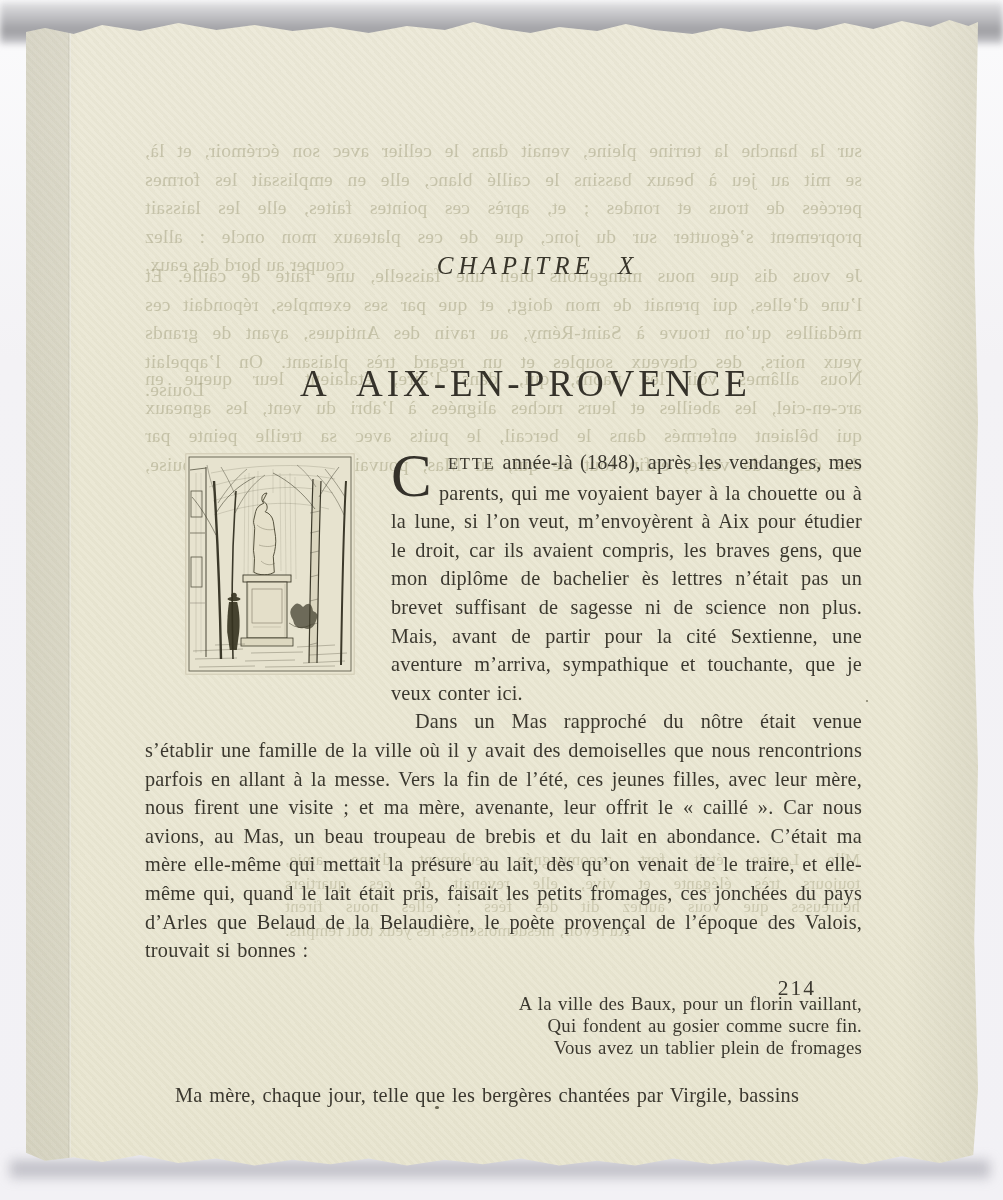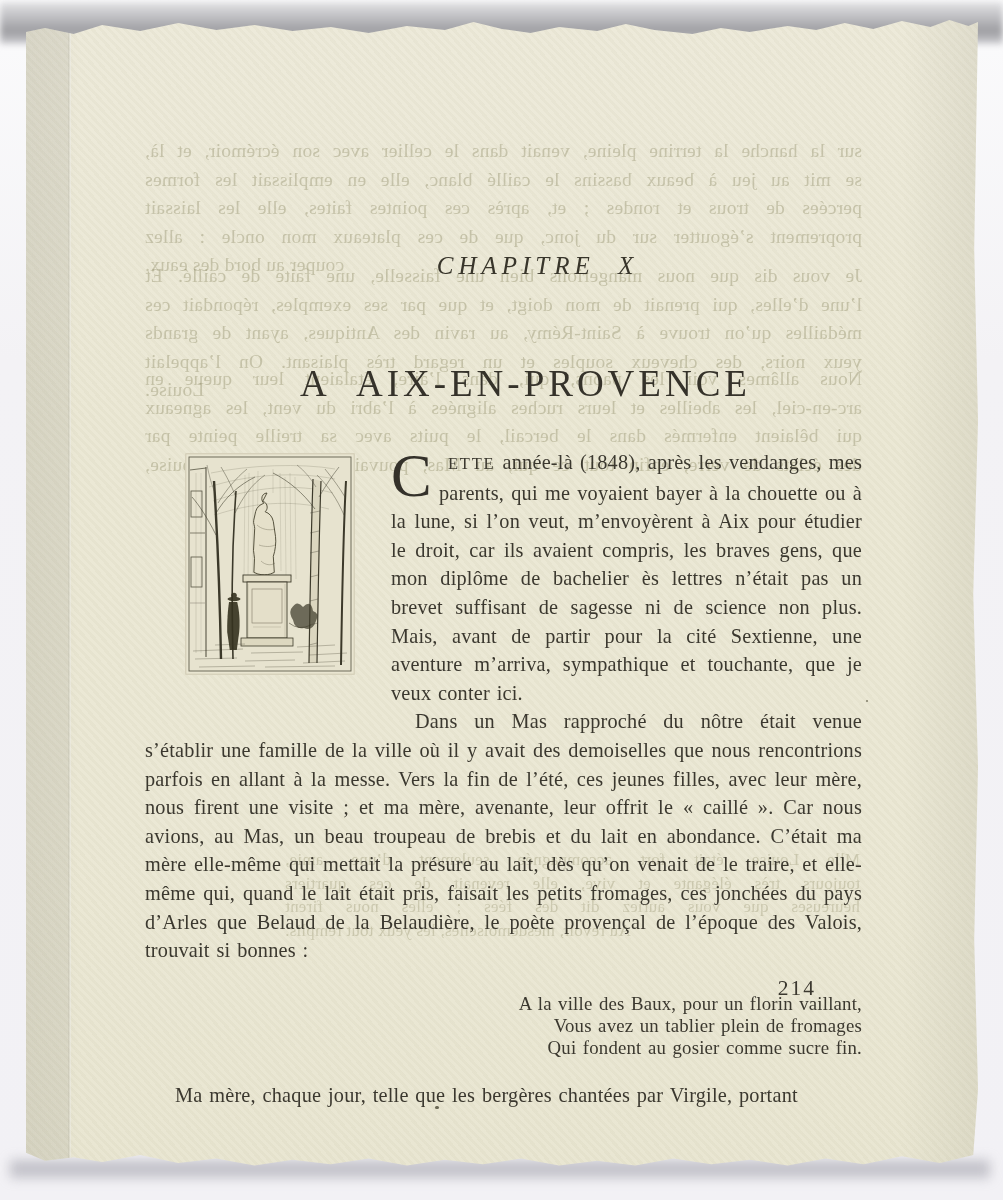--- a/index.html
+++ b/index.html
@@ -221,25 +221,25 @@
           </g>
         </svg>
       </div>
 
       <p class="p1"><span class="dropcap">C</span><span class="lead-caps">ETTE</span><span> année-là (1848), après les vendanges, mes parents, qui me voyaient bayer à la chouette ou à la lune, si l’on veut, m’envoyèrent à Aix pour étudier le droit, car ils avaient compris, les braves gens, que mon diplôme de bachelier ès lettres n’était pas un brevet suffisant de sagesse ni de science non plus. Mais, avant de partir pour la cité Sextienne, une aventure m’arriva, sympathique et touchante, que je veux conter ici.</span></p>
 
       <p class="p2">Dans un Mas rapproché du nôtre était venue s’établir une famille de la ville où il y avait des demoiselles que nous rencontrions parfois en allant à la messe. Vers la fin de l’été, ces jeunes filles, avec leur mère, nous firent une visite ; et ma mère, avenante, leur offrit le « caillé ». Car nous avions, au Mas, un beau troupeau de brebis et du lait en abondance. C’était ma mère elle-même qui mettait la présure au lait, dès qu’on venait de le traire, et elle-même qui, quand le lait était pris, faisait les petits fromages, ces jonchées du pays d’Arles que Belaud de la Belaudière, le poète provençal de l’époque des Valois, trouvait si bonnes :</p>
 
       <div class="verse">
         <div>A la ville des Baux, pour un florin vaillant,</div>
+        <div>Qui fondent au gosier comme sucre fin.</div>
         <div>Vous avez un tablier plein de fromages</div>
-        <div>Qui fondent au gosier comme sucre fin.</div>
       </div>
 
-      <p class="p3">Ma mère, chaque jour, telle que les bergères chantées par Virgile, portant</p>
+      <p class="p3">Ma mère, chaque jour, telle que les bergères chantées par Virgile, bassins</p>
     </div>
 
     <div class="pageno">214</div>
 
     <div class="speck1"></div>
     <div class="speck2"></div>
   </div>
 </div>
 
 </body></html>

